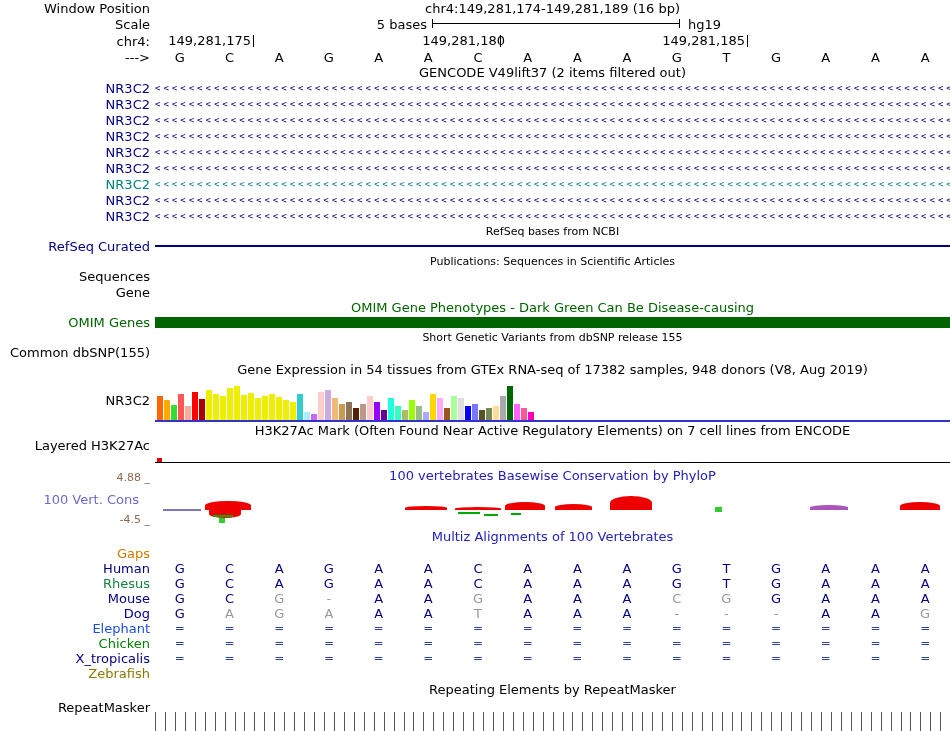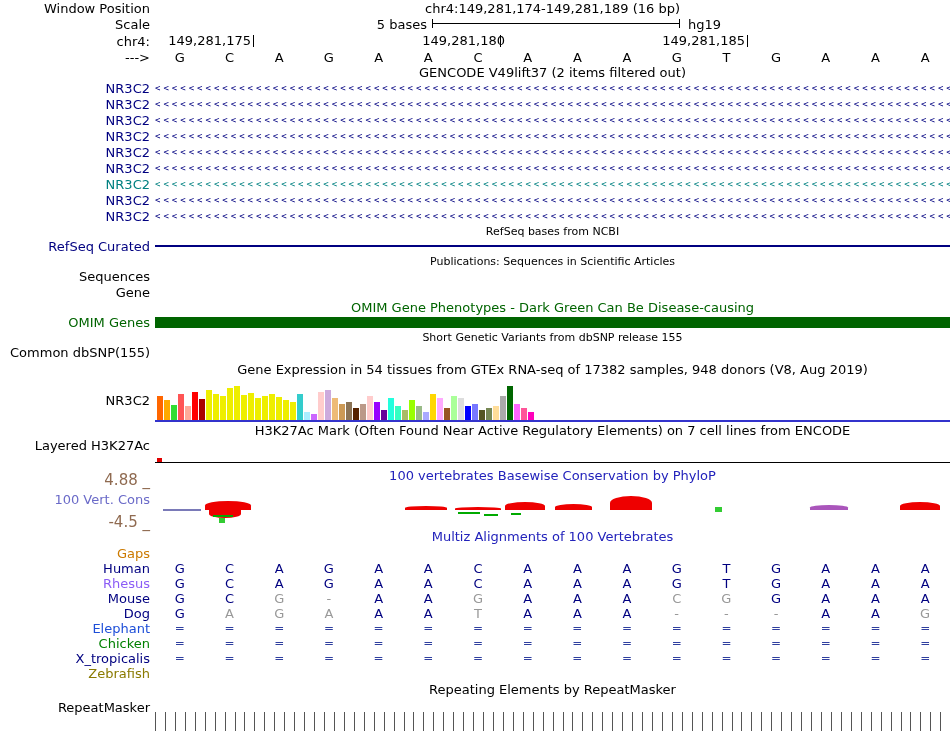--- a/index.html
+++ b/index.html
@@ -23,21 +23,21 @@
   .scale-bracket{position:absolute;height:9px;border-left:1px solid #000;border-right:1px solid #000}
   .scale-bracket::after{content:"";position:absolute;left:0;right:0;top:4px;border-top:1px solid #000}
   .coord-tick{position:absolute;top:2px;width:1px;height:12px;background:#000}
   .coord-label{position:absolute;top:0;text-align:right;font-size:13px}
   .hline{position:absolute;left:0;right:0;height:2px}
   .omim-bar{position:absolute;left:0;right:0;top:2px;height:11px;background:var(--dark-green,#006400)}
   .gtex-baseline{position:absolute;left:0;right:0;bottom:0;height:2px;background:#3333cc}
   .gtex-bar{position:absolute;bottom:2px;width:6px}
   .h3k-line{position:absolute;left:0;right:0;top:10px;height:1px;background:#000}
   .h3k-tick{position:absolute;left:2px;top:6px;width:5px;height:4px;background:var(--red,#e00000)}
-  .axis-label{font-size:15px;color:var(--axis-brown,#8f6a50);white-space:nowrap}
+  .axis-label{font-size:11px;color:var(--axis-brown,#8f6a50);white-space:nowrap}
   .cons-label{font-size:13px;color:var(--cons-label,#6a6ac8);white-space:nowrap}
   .title-blue{color:var(--title-blue,#2222bb)}
   .ruler-tick{position:absolute;top:0;bottom:0;width:1px;background:#555}
 </style>
 </head>
 <body>
 
 <div class="row" style="height:16px">
   <div class="sidebar-label">Window Position</div>
   <div class="row-content" style="display:flex;justify-content:center;gap:24px;align-items:center">
@@ -281,21 +281,21 @@
   <div class="sidebar-label"></div>
   <div class="row-content">
     <div class="h3k-line"></div>
     <div class="h3k-tick"></div>
   </div>
 </div>
 
 <div class="row" style="height:60px;align-items:stretch">
   <div style="position:relative;width:155px;flex:0 0 155px">
     <div class="axis-label abs" style="top:3px;right:5px">4.88 _</div>
-    <div class="cons-label abs" style="top:24px;right:5px">100 Vert. Cons</div>
+    <div class="cons-label abs" style="top:24px;right:16px">100 Vert. Cons</div>
     <div class="axis-label abs" style="top:45px;right:5px">-4.5 _</div>
   </div>
   <div class="row-content">
     <div class="center-title title-blue" style="height:16px;line-height:16px">100 vertebrates Basewise Conservation by PhyloP</div>
     <div style="position:relative;height:44px">
         <div style="position: absolute; left: 8px; width: 38px; height: 2px; background: rgb(122, 122, 184); top: 25px;"></div>
         <div style="position: absolute; left: 50px; width: 46px; height: 9px; background: rgb(238, 0, 0); top: 17px; border-radius: 100% 100% 0px 0px;"></div>
         <div style="position: absolute; left: 54px; width: 32px; height: 8px; background: rgb(238, 0, 0); top: 26px; border-radius: 0px 0px 100% 100%;"></div>
         <div style="position: absolute; left: 58px; width: 20px; height: 2px; background: rgb(0, 170, 0); top: 31px;"></div>
         <div style="position: absolute; left: 64px; width: 6px; height: 5px; background: rgb(51, 204, 51); top: 34px;"></div>
@@ -340,21 +340,21 @@
         <div class="aln-cell">A</div>
         <div class="aln-cell">G</div>
         <div class="aln-cell">T</div>
         <div class="aln-cell">G</div>
         <div class="aln-cell">A</div>
         <div class="aln-cell">A</div>
         <div class="aln-cell">A</div>
       </div>
     </div>
     <div class="row" style="height: 15px;">
-      <div class="sidebar-label" style="color: #8b5cf6;">Rhesus</div>
+      <div class="sidebar-label" style="color: #15803d;">Rhesus</div>
       <div class="row-content col-grid">
         <div class="aln-cell">G</div>
         <div class="aln-cell">C</div>
         <div class="aln-cell">A</div>
         <div class="aln-cell">G</div>
         <div class="aln-cell">A</div>
         <div class="aln-cell">A</div>
         <div class="aln-cell">C</div>
         <div class="aln-cell">A</div>
         <div class="aln-cell">A</div>

